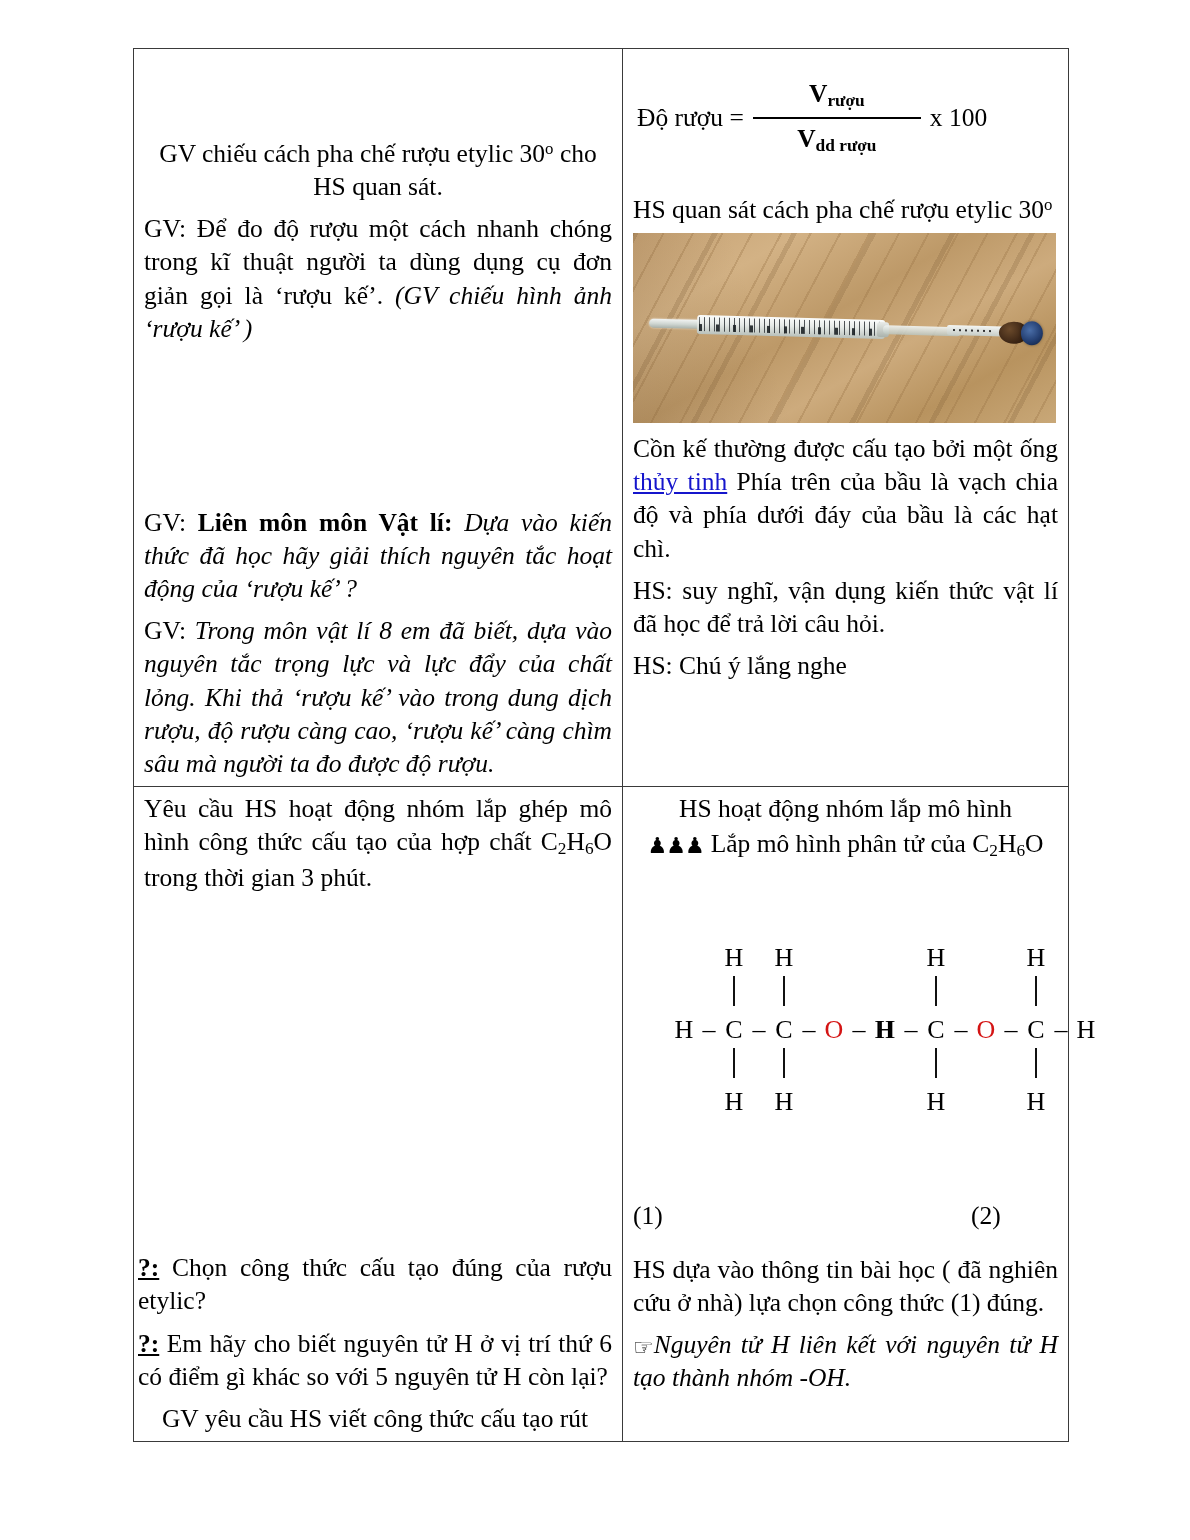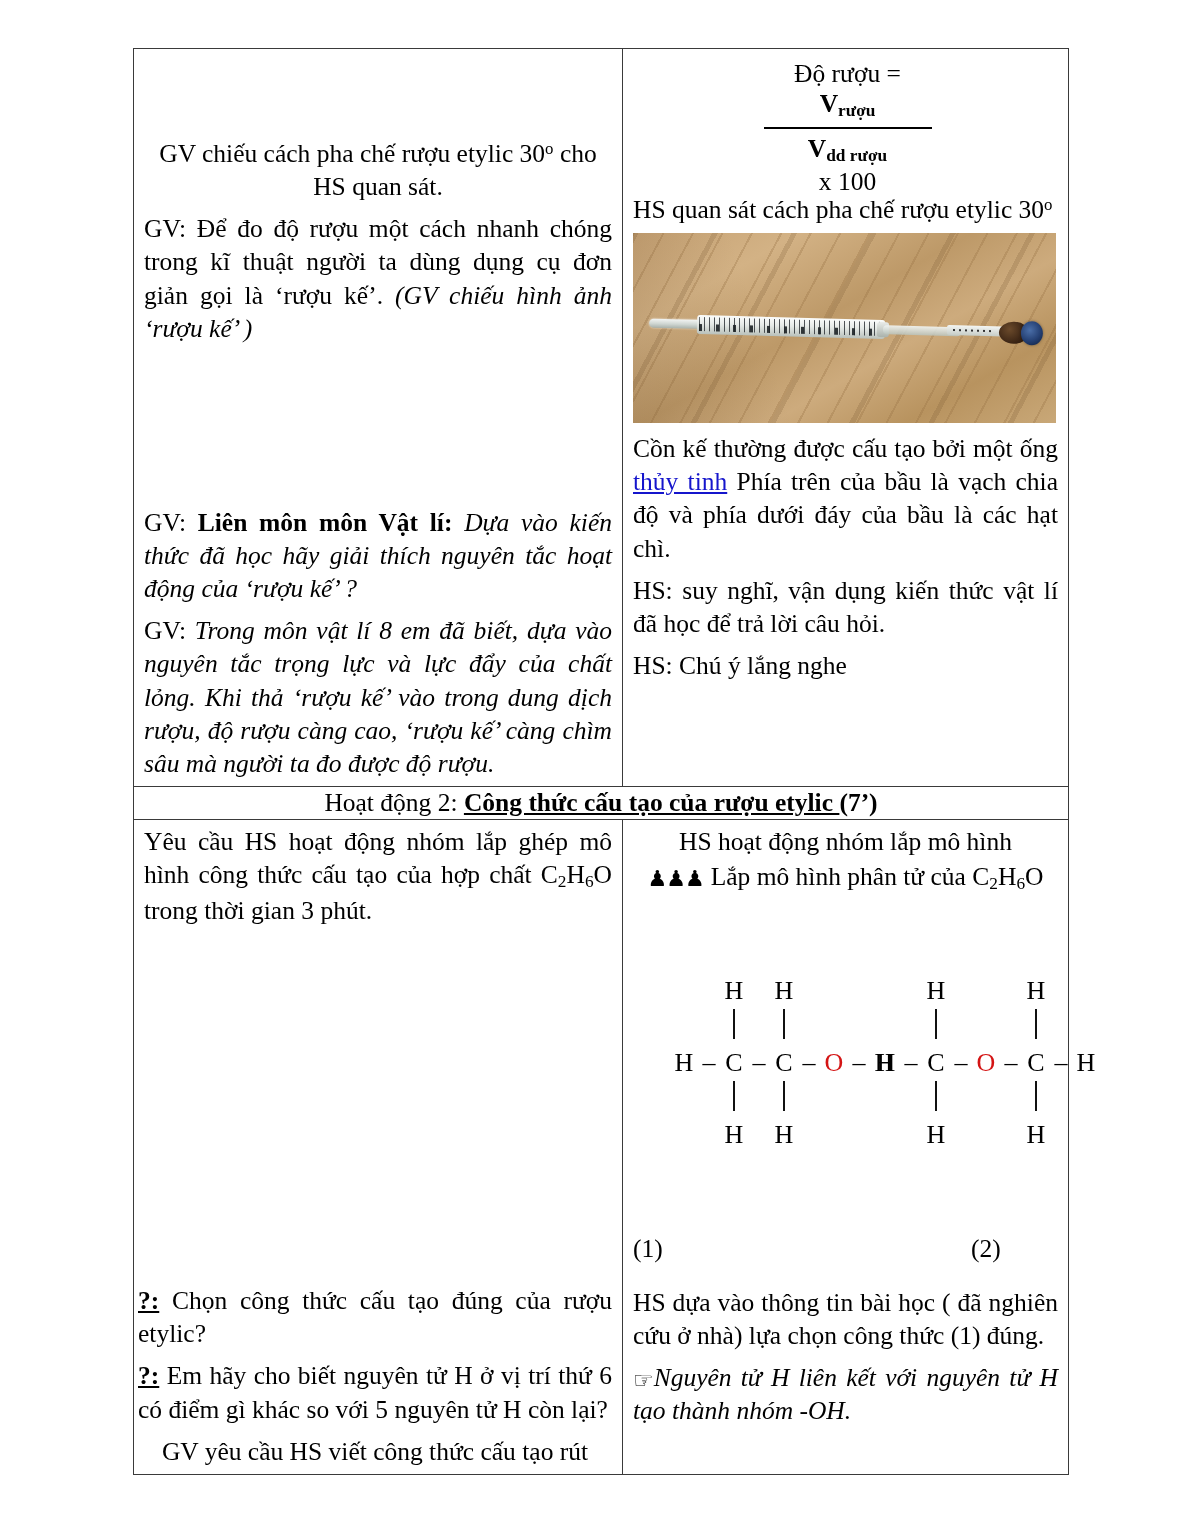--- a/index.html
+++ b/index.html
@@ -66,21 +66,20 @@
     position: relative;
     height: 118px;
     margin: 8px 0 2px 0;
   }
   .formula-row {
     display: flex;
     align-items: center;
     justify-content: flex-start;
     height: 118px;
     padding-left: 4px;
-    flex-direction: column;
   }
   .formula-lhs {
     font-size: 25.5px;
     white-space: nowrap;
   }
   .formula-frac {
     display: inline-flex;
     flex-direction: column;
     align-items: center;
     margin: 0 8px;
@@ -369,25 +368,20 @@
 
             <p class="para"><span>Cồn kế thường được cấu tạo bởi một ống </span><a class="inline-link" href="#">thủy tinh</a><span> Phía trên của bầu là vạch chia độ và phía dưới đáy của bầu là các hạt chì.</span></p>
 
             <p class="para">HS: suy nghĩ, vận dụng kiến thức vật lí đã học để trả lời câu hỏi.</p>
 
             <p class="para">HS: Chú ý lắng nghe</p>
           </div>
         </td>
       </tr>
 
-      <tr>
-        <td class="activity-cell" colspan="2">
-          <div class="activity-text"><span>Hoạt động 2: </span><span class="bold uline">Công thức cấu tạo của rượu etylic </span><span class="bold">(7’)</span></div>
-        </td>
-      </tr>
 
       <tr>
         <td class="col-left">
           <div class="cell-pad" style="padding-top:5px; height:654px; box-sizing:border-box; position:relative;">
             <p class="para"><span>Yêu cầu HS hoạt động nhóm lắp ghép mô hình công thức cấu tạo của hợp chất C</span><sub>2</sub><span>H</span><sub>6</sub><span>O trong thời gian 3 phút.</span></p>
 
             <div style="position:absolute; left:4px; right:10px; bottom:6px;">
               <p class="para"><span class="bold uline">?:</span><span> Chọn công thức cấu tạo đúng của rượu etylic?</span></p>
 
               <p class="para"><span class="bold uline">?:</span><span> Em hãy cho biết nguyên tử H ở vị trí thứ 6 có điểm gì khác so với 5 nguyên tử H còn lại?</span></p>

